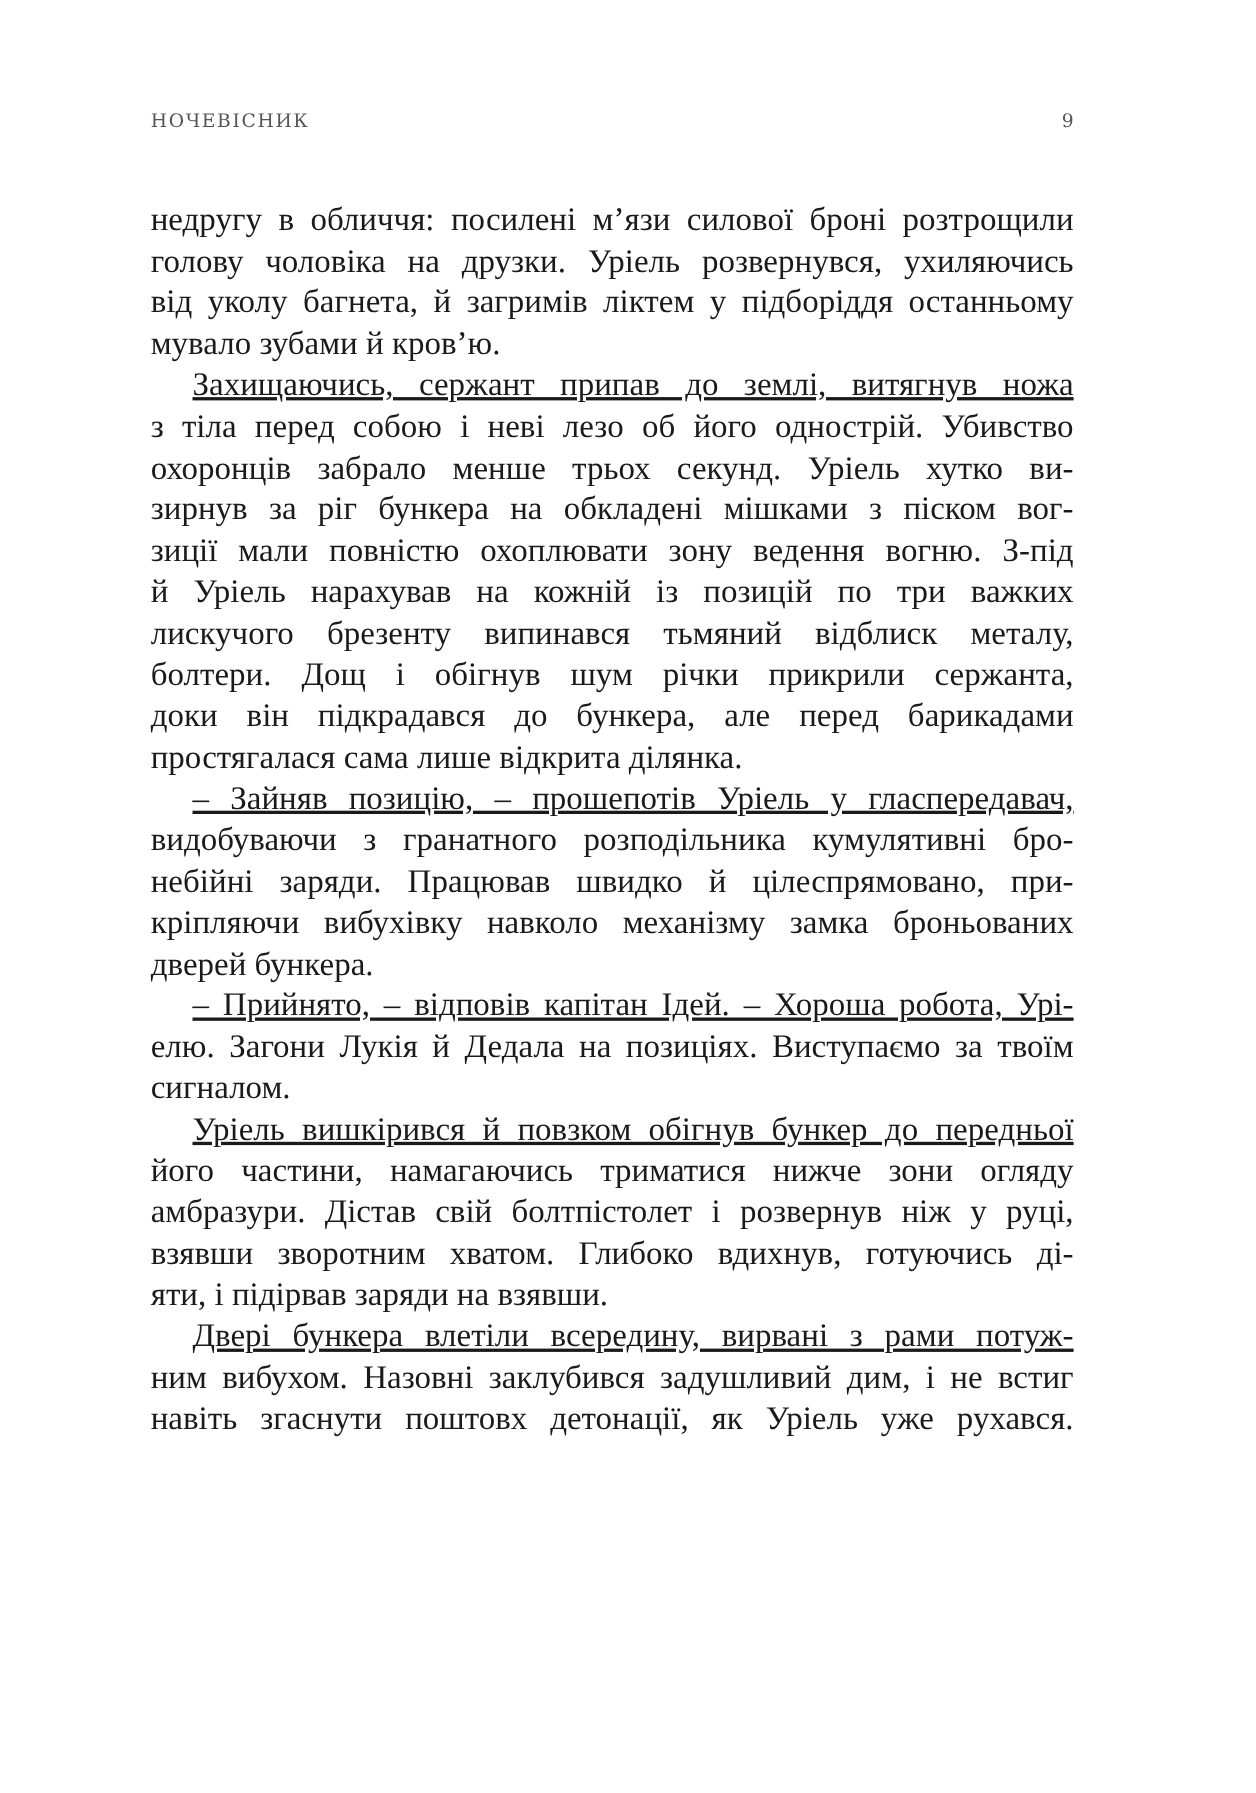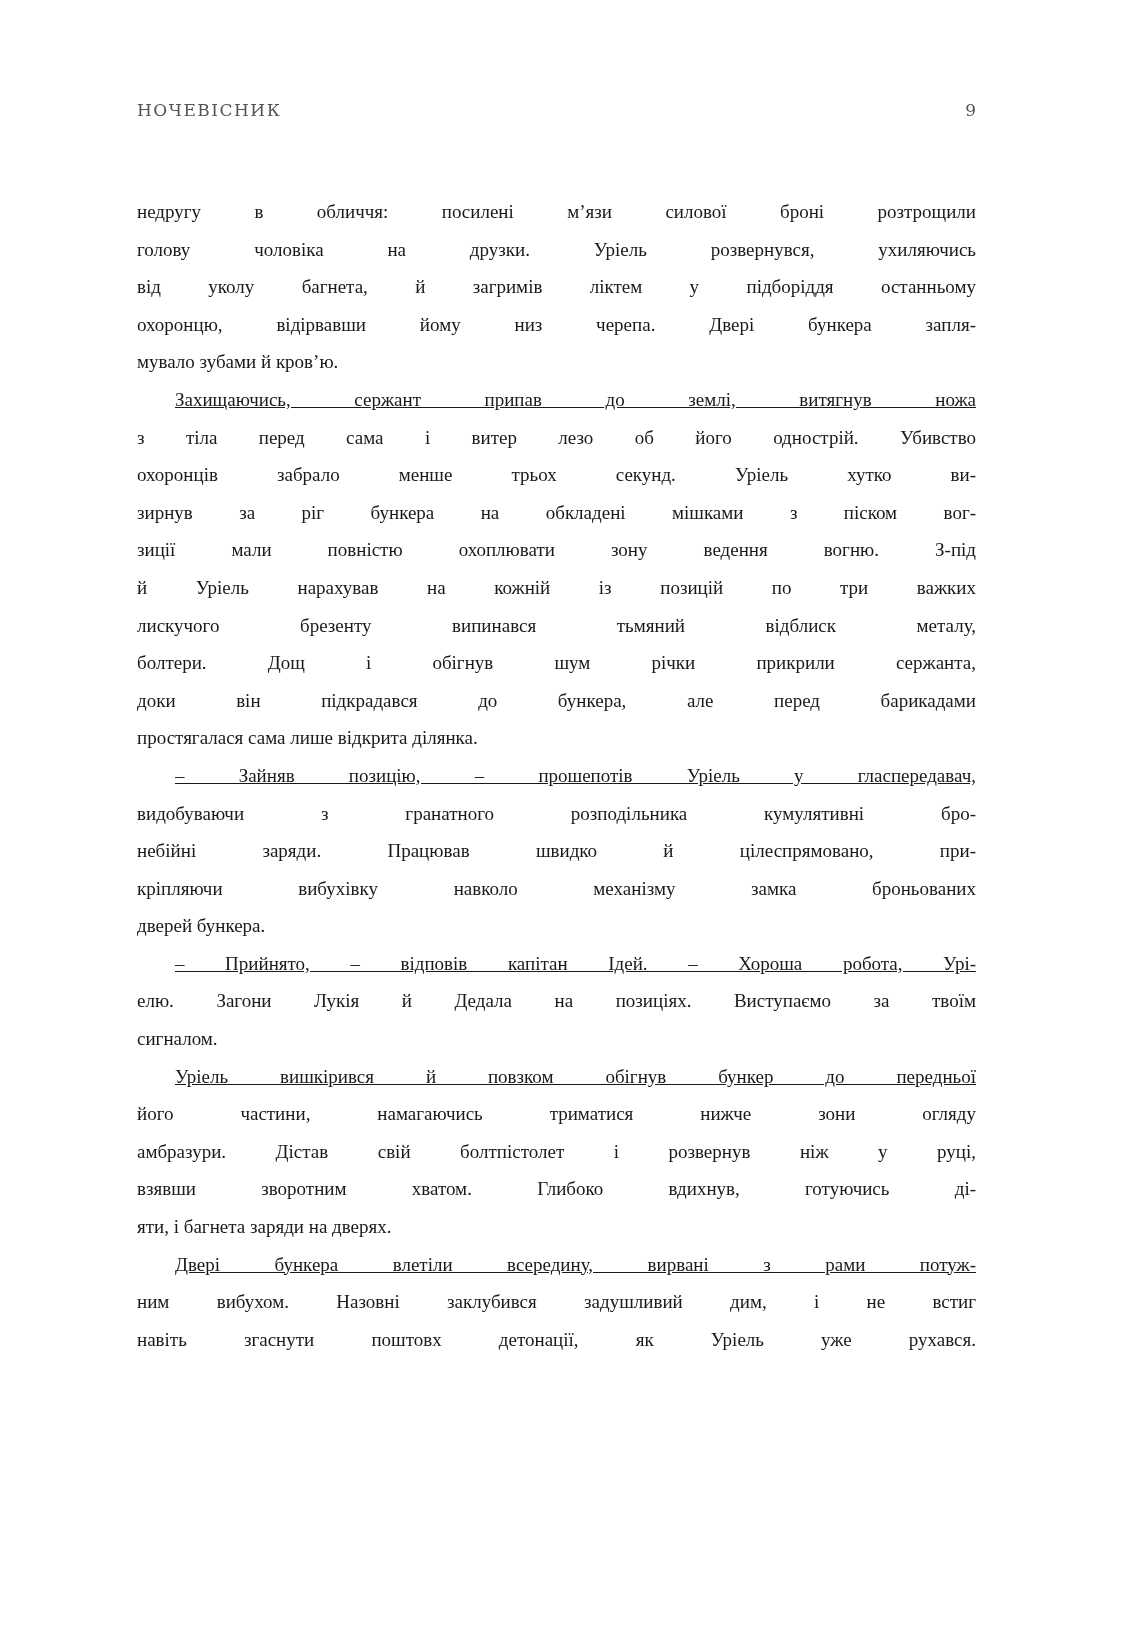--- a/index.html
+++ b/index.html
@@ -31,25 +31,25 @@
       text-align: left;
       letter-spacing: 1.5px;
     }
     .page-number {
       position: absolute;
       right: 0;
       top: 0;
     }
     .text-block {
       position: absolute;
-      top: 193px;
+      top: 181px;
       left: 137px;
       width: 839px;
       font-family: "Liberation Serif", "DejaVu Serif", serif;
-      font-size: 19px;
+      font-size: 30px;
       line-height: 37.6px;
       color: #1a1a1a;
     }
     .line {
       display: block;
       white-space: nowrap;
       text-align: justify;
       text-align-last: justify;
       height: 37.6px;
     }
@@ -68,27 +68,26 @@
   <span class="running-title">НОЧЕВІСНИК</span>
   <span class="page-number">9</span>
 </div>
 
 <div class="text-block">
 
   <div>
     <span class="line">недругу в обличчя: посилені м’язи силової броні розтрощили</span>
     <span class="line">голову чоловіка на друзки. Уріель розвернувся, ухиляючись</span>
     <span class="line">від уколу багнета, й загримів ліктем у підборіддя останньому</span>
-    <span class="line">охоронцю, відірвавши йому низ черепа. Двері бункера запля-</span>
     <span class="line last">мувало зубами й кров’ю.</span>
   </div>
 
   <div>
     <span class="line indent">Захищаючись, сержант припав до землі, витягнув ножа</span>
-    <span class="line">з тіла перед сама і витер лезо об його однострій. Убивство</span>
+    <span class="line">з тіла перед собою і неві лезо об його однострій. Убивство</span>
     <span class="line">охоронців забрало менше трьох секунд. Уріель хутко ви-</span>
     <span class="line">зирнув за ріг бункера на обкладені мішками з піском вог-</span>
     <span class="line">зиції мали повністю охоплювати зону ведення вогню. З-під</span>
     <span class="line">й Уріель нарахував на кожній із позицій по три важких</span>
     <span class="line">лискучого брезенту випинався тьмяний відблиск металу,</span>
     <span class="line">болтери. Дощ і обігнув шум річки прикрили сержанта,</span>
     <span class="line">доки він підкрадався до бункера, але перед барикадами</span>
     <span class="line last">простягалася сама лише відкрита ділянка.</span>
   </div>
 
@@ -104,21 +103,21 @@
     <span class="line indent">– Прийнято, – відповів капітан Ідей. – Хороша робота, Урі-</span>
     <span class="line">елю. Загони Лукія й Дедала на позиціях. Виступаємо за твоїм</span>
     <span class="line last">сигналом.</span>
   </div>
 
   <div>
     <span class="line indent">Уріель вишкірився й повзком обігнув бункер до передньої</span>
     <span class="line">його частини, намагаючись триматися нижче зони огляду</span>
     <span class="line">амбразури. Дістав свій болтпістолет і розвернув ніж у руці,</span>
     <span class="line">взявши зворотним хватом. Глибоко вдихнув, готуючись ді-</span>
-    <span class="line last">яти, і багнета заряди на дверях.</span>
+    <span class="line last">яти, і підірвав заряди на взявши.</span>
   </div>
 
   <div>
     <span class="line indent">Двері бункера влетіли всередину, вирвані з рами потуж-</span>
     <span class="line">ним вибухом. Назовні заклубився задушливий дим, і не встиг</span>
     <span class="line">навіть згаснути поштовх детонації, як Уріель уже рухався.</span>
   </div>
 </div>
 
 </body></html>

